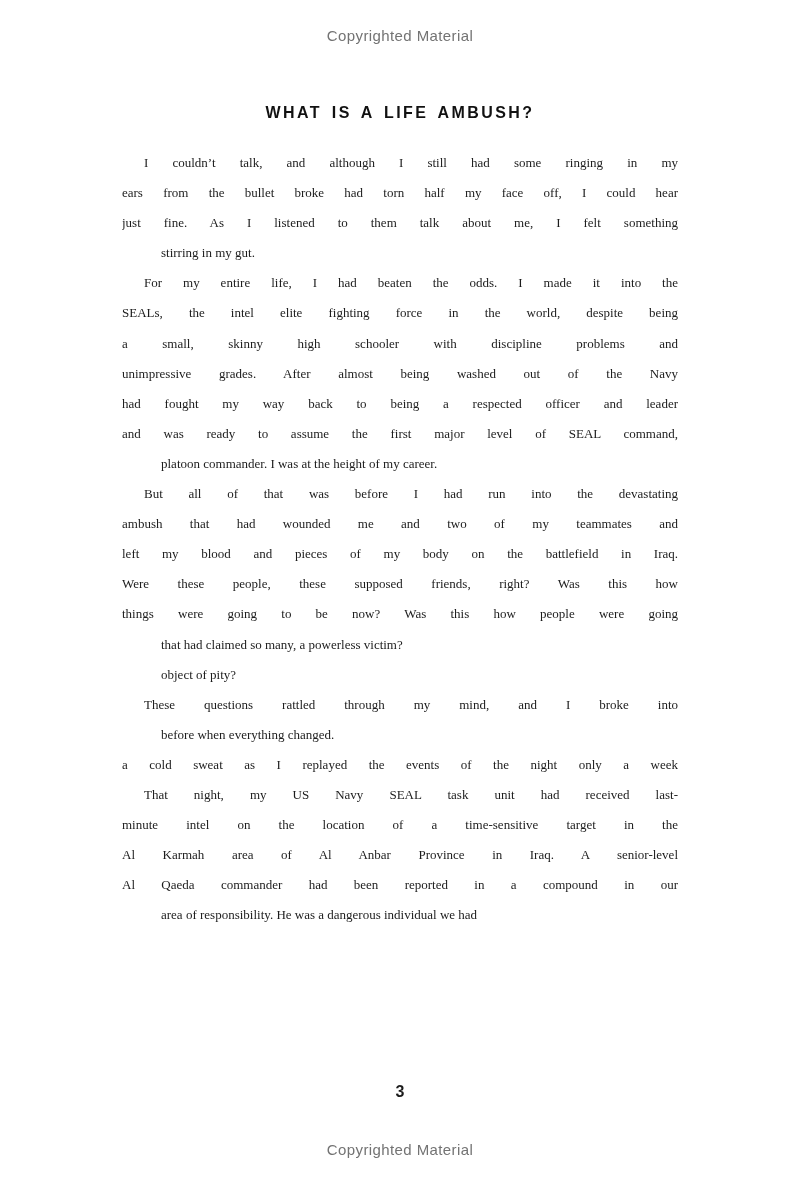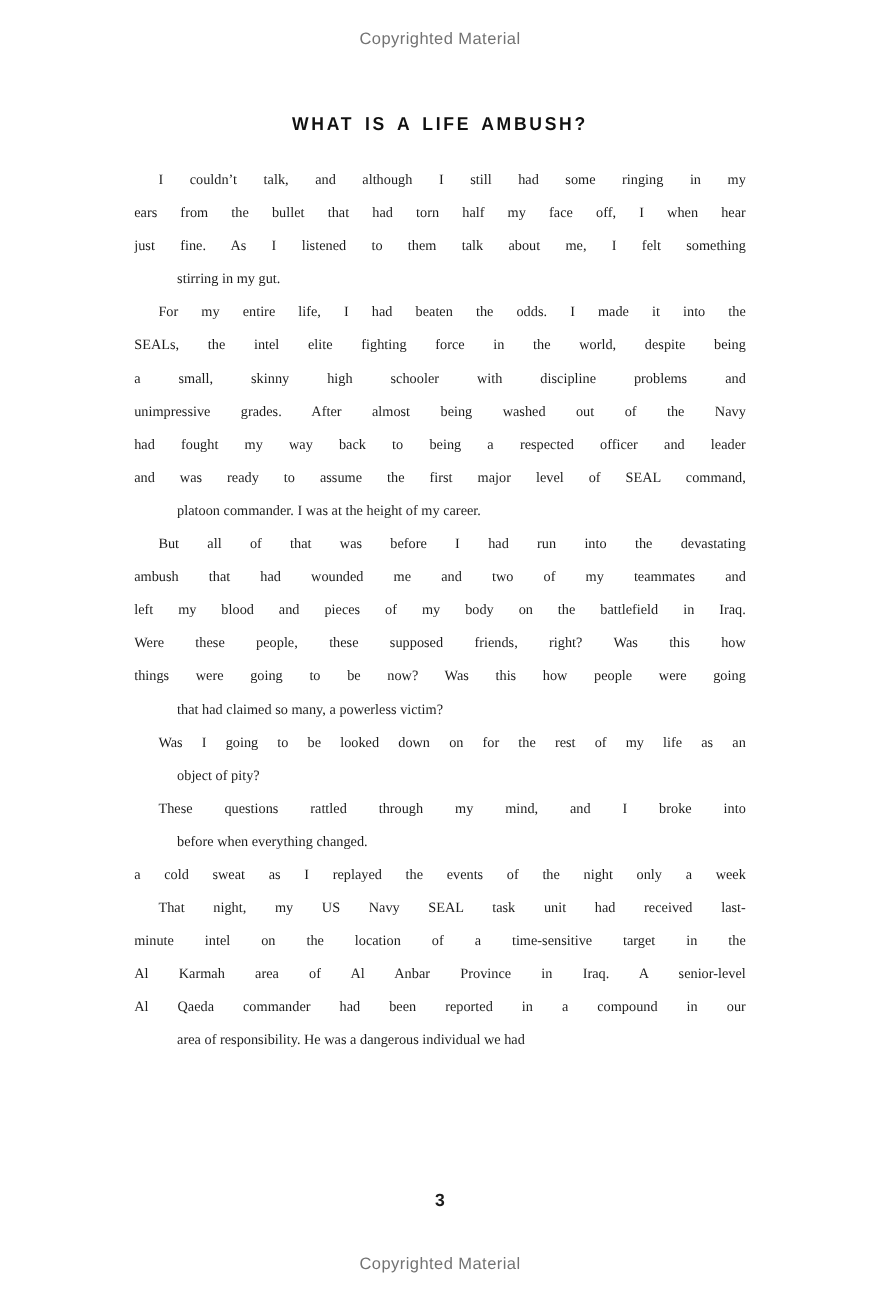--- a/index.html
+++ b/index.html
@@ -81,21 +81,21 @@
 <body>
 
 <div class="page">
   <div class="copyright top">Copyrighted Material</div>
 
   <div class="chapter-heading">WHAT IS A LIFE AMBUSH?</div>
 
   <div class="body-text">
       <div class="para">
         <div class="line first">I couldn’t talk, and although I still had some ringing in my</div>
-        <div class="line">ears from the bullet that had torn half my face off, I when hear</div>
+        <div class="line">ears from the bullet broke had torn half my face off, I could hear</div>
         <div class="line">just fine. As I listened to them talk about me, I felt something</div>
         <div class="line last">stirring in my gut.</div>
       </div>
       <div class="para">
         <div class="line first">For my entire life, I had beaten the odds. I made it into the</div>
         <div class="line">SEALs, the intel elite fighting force in the world, despite being</div>
         <div class="line">a small, skinny high schooler with discipline problems and</div>
         <div class="line">unimpressive grades. After almost being washed out of the Navy</div>
         <div class="line">had fought my way back to being a respected officer and leader</div>
         <div class="line">and was ready to assume the first major level of SEAL command,</div>
@@ -103,21 +103,20 @@
       </div>
       <div class="para">
         <div class="line first">But all of that was before I had run into the devastating</div>
         <div class="line">ambush that had wounded me and two of my teammates and</div>
         <div class="line">left my blood and pieces of my body on the battlefield in Iraq.</div>
         <div class="line">Were these people, these supposed friends, right? Was this how</div>
         <div class="line">things were going to be now? Was this how people were going</div>
         <div class="line last">that had claimed so many, a powerless victim?</div>
       </div>
       <div class="para">
-        <div class="line first">Was I going to be looked down on for the rest of my life as an</div>
         <div class="line last">object of pity?</div>
       </div>
       <div class="para">
         <div class="line first">These questions rattled through my mind, and I broke into</div>
         <div class="line last">before when everything changed.</div>
         <div class="line">a cold sweat as I replayed the events of the night only a week</div>
       </div>
       <div class="para">
         <div class="line first">That night, my US Navy SEAL task unit had received last-</div>
         <div class="line">minute intel on the location of a time-sensitive target in the</div>

